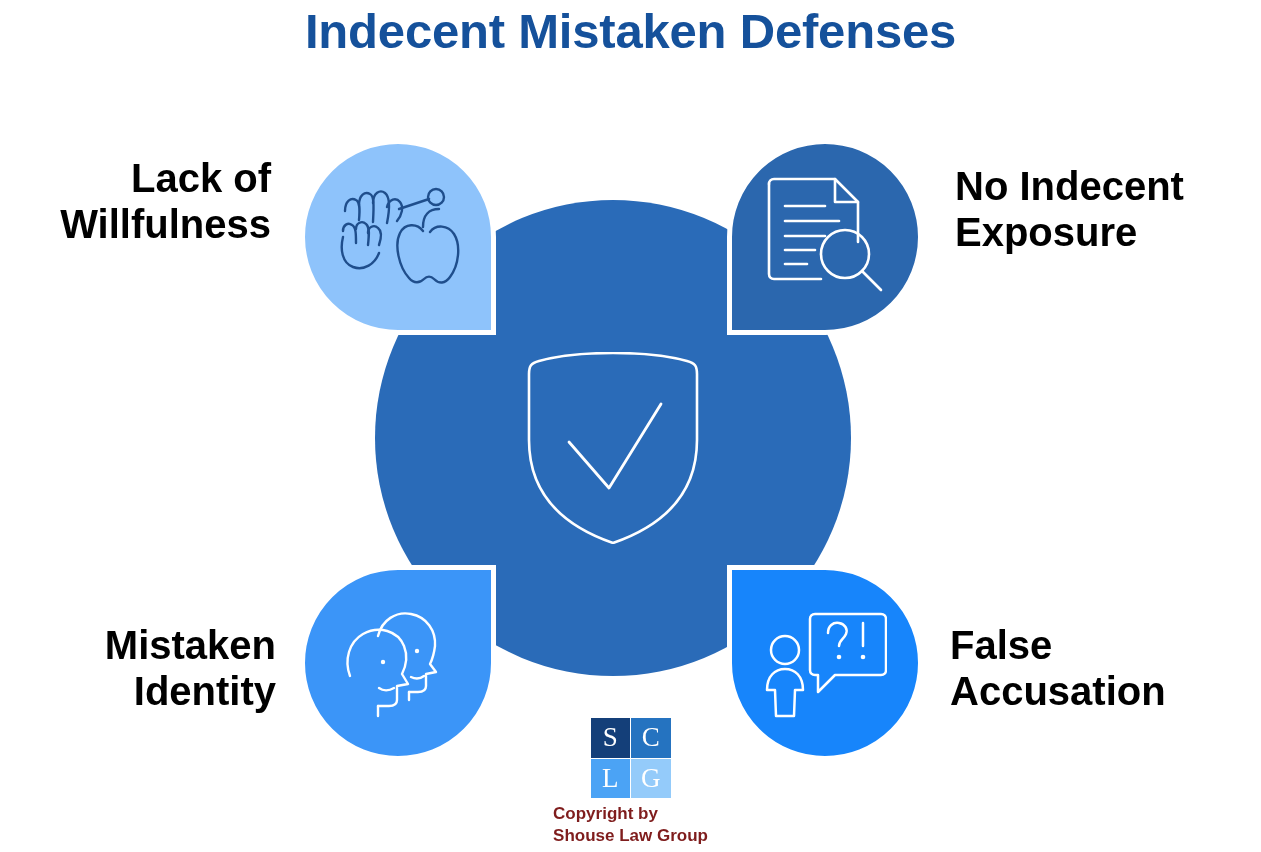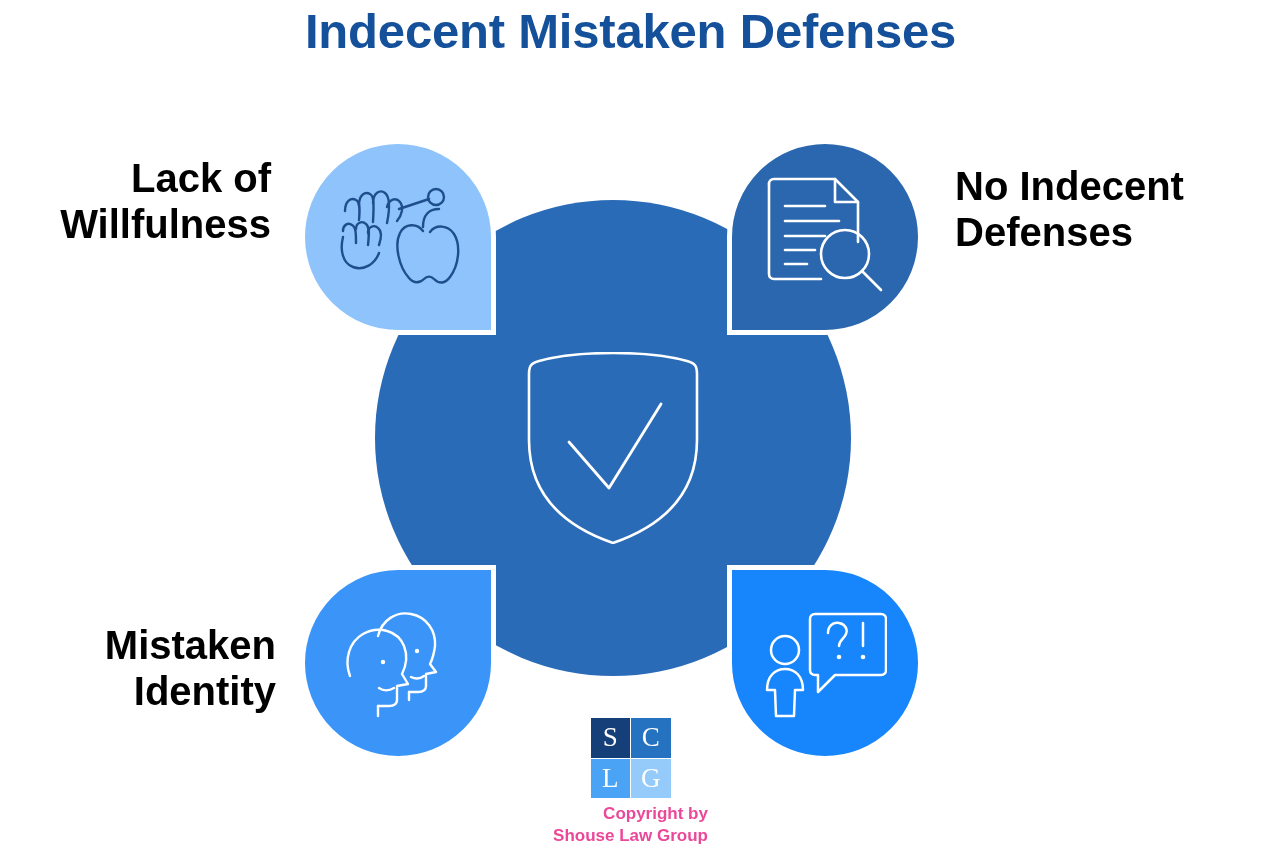--- a/index.html
+++ b/index.html
@@ -166,24 +166,24 @@
     font-weight: 400;
     line-height: 1;
   }
   .logo-s { background: #143F79; }
   .logo-c { background: #2573C0; }
   .logo-l { background: #4BA3F5; }
   .logo-g { background: #94CBFA; }
 
   .copyright {
     margin-top: 5px;
-    text-align: right;
+    text-align: left;
     font-size: 17px;
     font-weight: bold;
-    color: #ec4899;
+    color: #7f1d1d;
     line-height: 1.28;
     white-space: pre-line;
   }
 </style>
 </head>
 <body>
 
 <div class="title">Indecent Mistaken Defenses</div>
 
 <div class="stage">
@@ -289,23 +289,25 @@
           <path d="M100 15 L100 38"></path>
           <circle cx="100" cy="49" r="2.3" fill="#ffffff" stroke="none"></circle>
         </g>
       </svg>
     </div>
   </div>
 
   <div class="label label-tl">Lack of
 Willfulness</div>
   <div class="label label-tr">No Indecent
-Defenses</div>
+Exposure</div>
   <div class="label label-bl">Mistaken
 Identity</div>
+  <div class="label label-br">False
+Accusation</div>
 
 </div>
 
 <div class="footer">
   <div class="logo-grid">
     <div class="logo-cell logo-s">S</div>
     <div class="logo-cell logo-c">C</div>
     <div class="logo-cell logo-l">L</div>
     <div class="logo-cell logo-g">G</div>
   </div>

